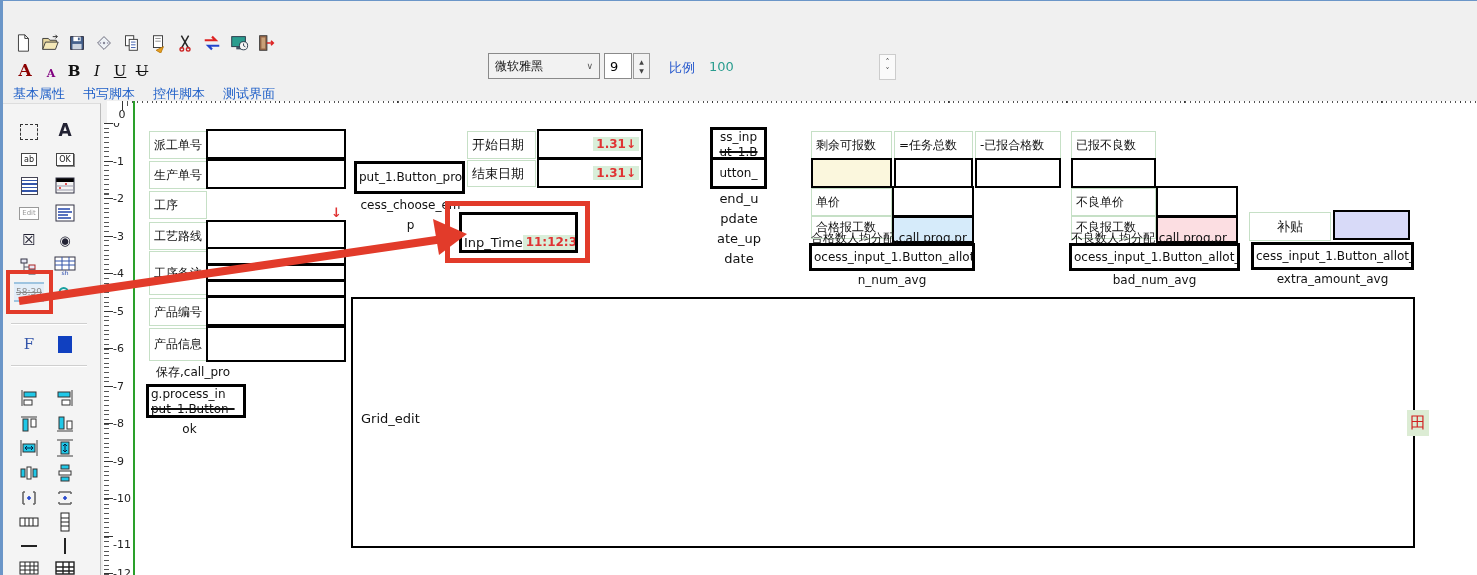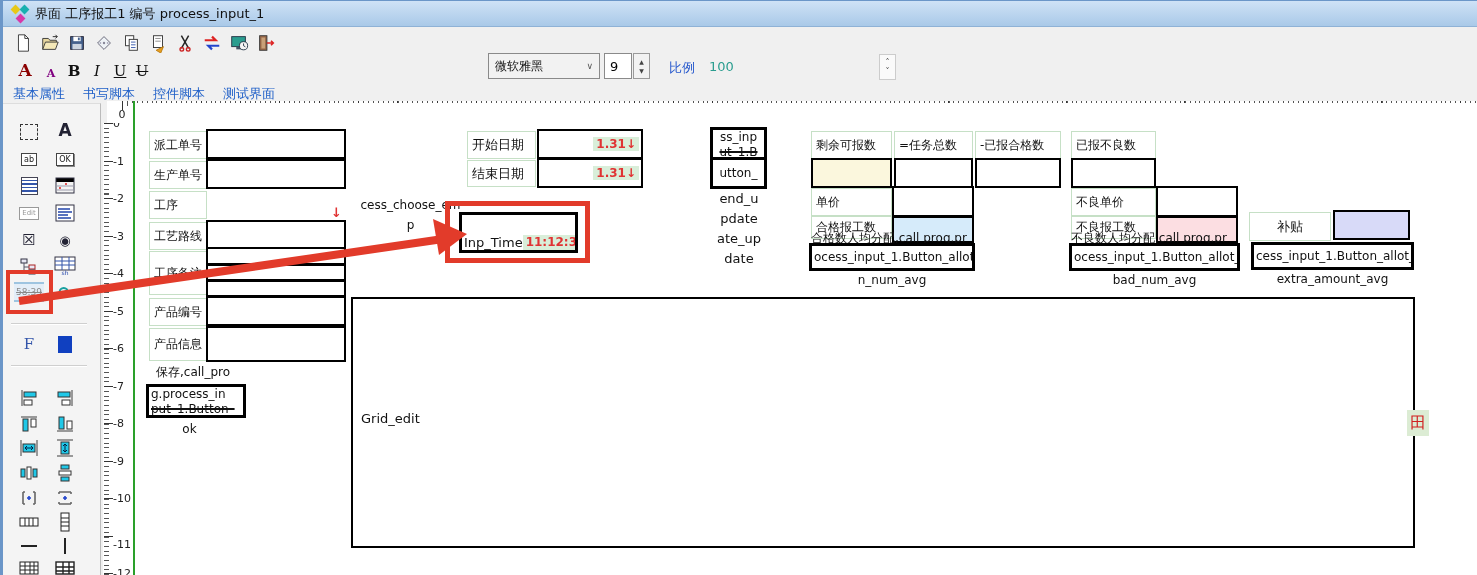--- a/index.html
+++ b/index.html
@@ -50,32 +50,20 @@
   .struck{text-decoration:line-through;text-decoration-thickness:2px;}
   .hl{position:absolute;border:5px solid #e23b2a;box-sizing:border-box;z-index:40;pointer-events:none;}
   #arrow-svg{position:absolute;left:0;top:0;z-index:41;pointer-events:none;}
   svg.ic{display:block;}
 </style>
 </head>
 <body>
 
 <div id="page">
 
-  <div id="titlebar">
-    <span style="display:inline-flex;flex-direction:column;margin:0 6px 0 8px;">
-      <span style="display:flex;">
-          <span class="diamond" style="background:#e8c818;"></span>
-          <span class="diamond" style="background:#18b0b0;"></span>
-        </span>
-      <span style="display:flex;margin-left:5px;">
-          <span class="diamond" style="background:#d838a8;"></span>
-        </span>
-    </span>
-    <span>界面 工序报工1 编号 process_input_1</span>
-  </div>
 
   <div class="tbtn" style="left:8px;">
     <svg class="ic" width="20" height="20" viewBox="0 0 22 22">
         <path d="M6 2h7l4 4v14H6z" fill="#fff" stroke="#333"></path>
         <path d="M13 2v4h4" fill="none" stroke="#333"></path>
       </svg>
   </div>
   <div class="tbtn" style="left:35px;">
     <svg class="ic" width="20" height="20" viewBox="0 0 22 22">
         <path d="M3 18V6h6l2 2h7v2" fill="#e8d8a0" stroke="#333"></path>
@@ -483,20 +471,23 @@
   <div class="lbl" style="left:146px;top:327px;width:58px;height:33px;">产品信息</div>
   <div class="inp" style="left:203px;top:325px;width:140px;height:36px;"></div>
 
   <span class="codetext" style="left:153px;top:363px;">保存,call_pro</span>
   <div class="btn3" style="left:143px;top:383px;width:100px;height:34px;">
     <div>g.process_in</div>
     <div class="struck">put_1.Button_</div>
   </div>
   <div class="cap" style="left:143px;top:421px;width:87px;">ok</div>
 
+  <div class="btn3" style="left:351px;top:160px;width:111px;height:33px;display:flex;align-items:center;">
+    <div>put_1.Button_pro</div>
+  </div>
   <div class="cap" style="left:345px;top:197px;width:125px;">cess_choose_em</div>
   <div class="cap" style="left:345px;top:217px;width:125px;">p</div>
 
   <div class="lbl" style="left:464px;top:130px;width:69px;height:28px;font-size:13px;">开始日期</div>
   <div class="inp" style="left:534px;top:128px;width:106px;height:30px;display:flex;justify-content:flex-end;align-items:center;padding-right:2px;">
     <span class="chip">1.31↓</span>
   </div>
   <div class="lbl" style="left:464px;top:159px;width:69px;height:27px;font-size:13px;">结束日期</div>
   <div class="inp" style="left:534px;top:157px;width:106px;height:30px;display:flex;justify-content:flex-end;align-items:center;padding-right:2px;">
     <span class="chip">1.31↓</span>

